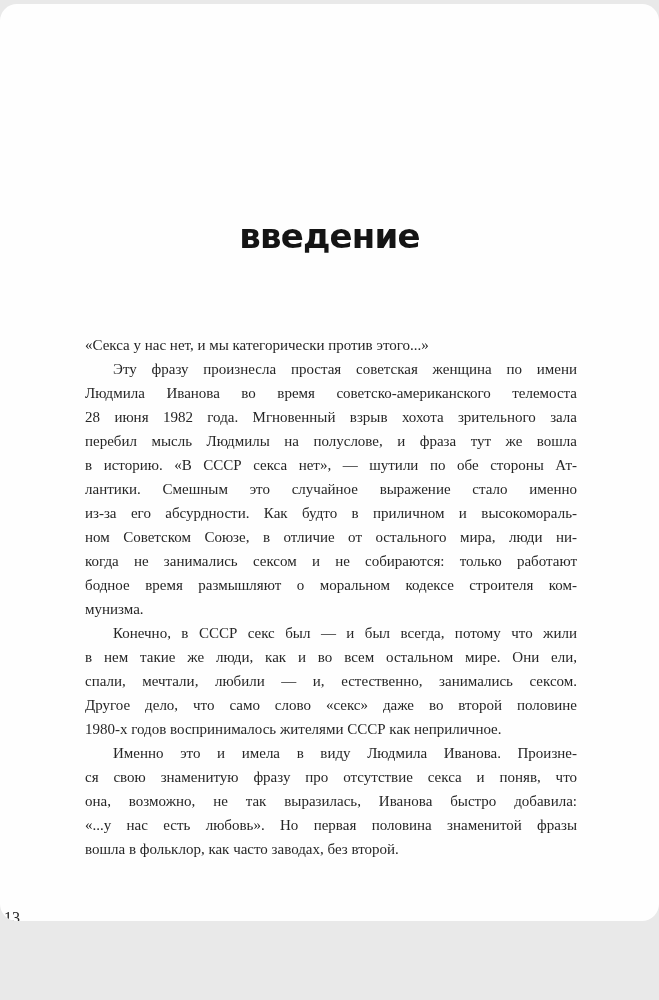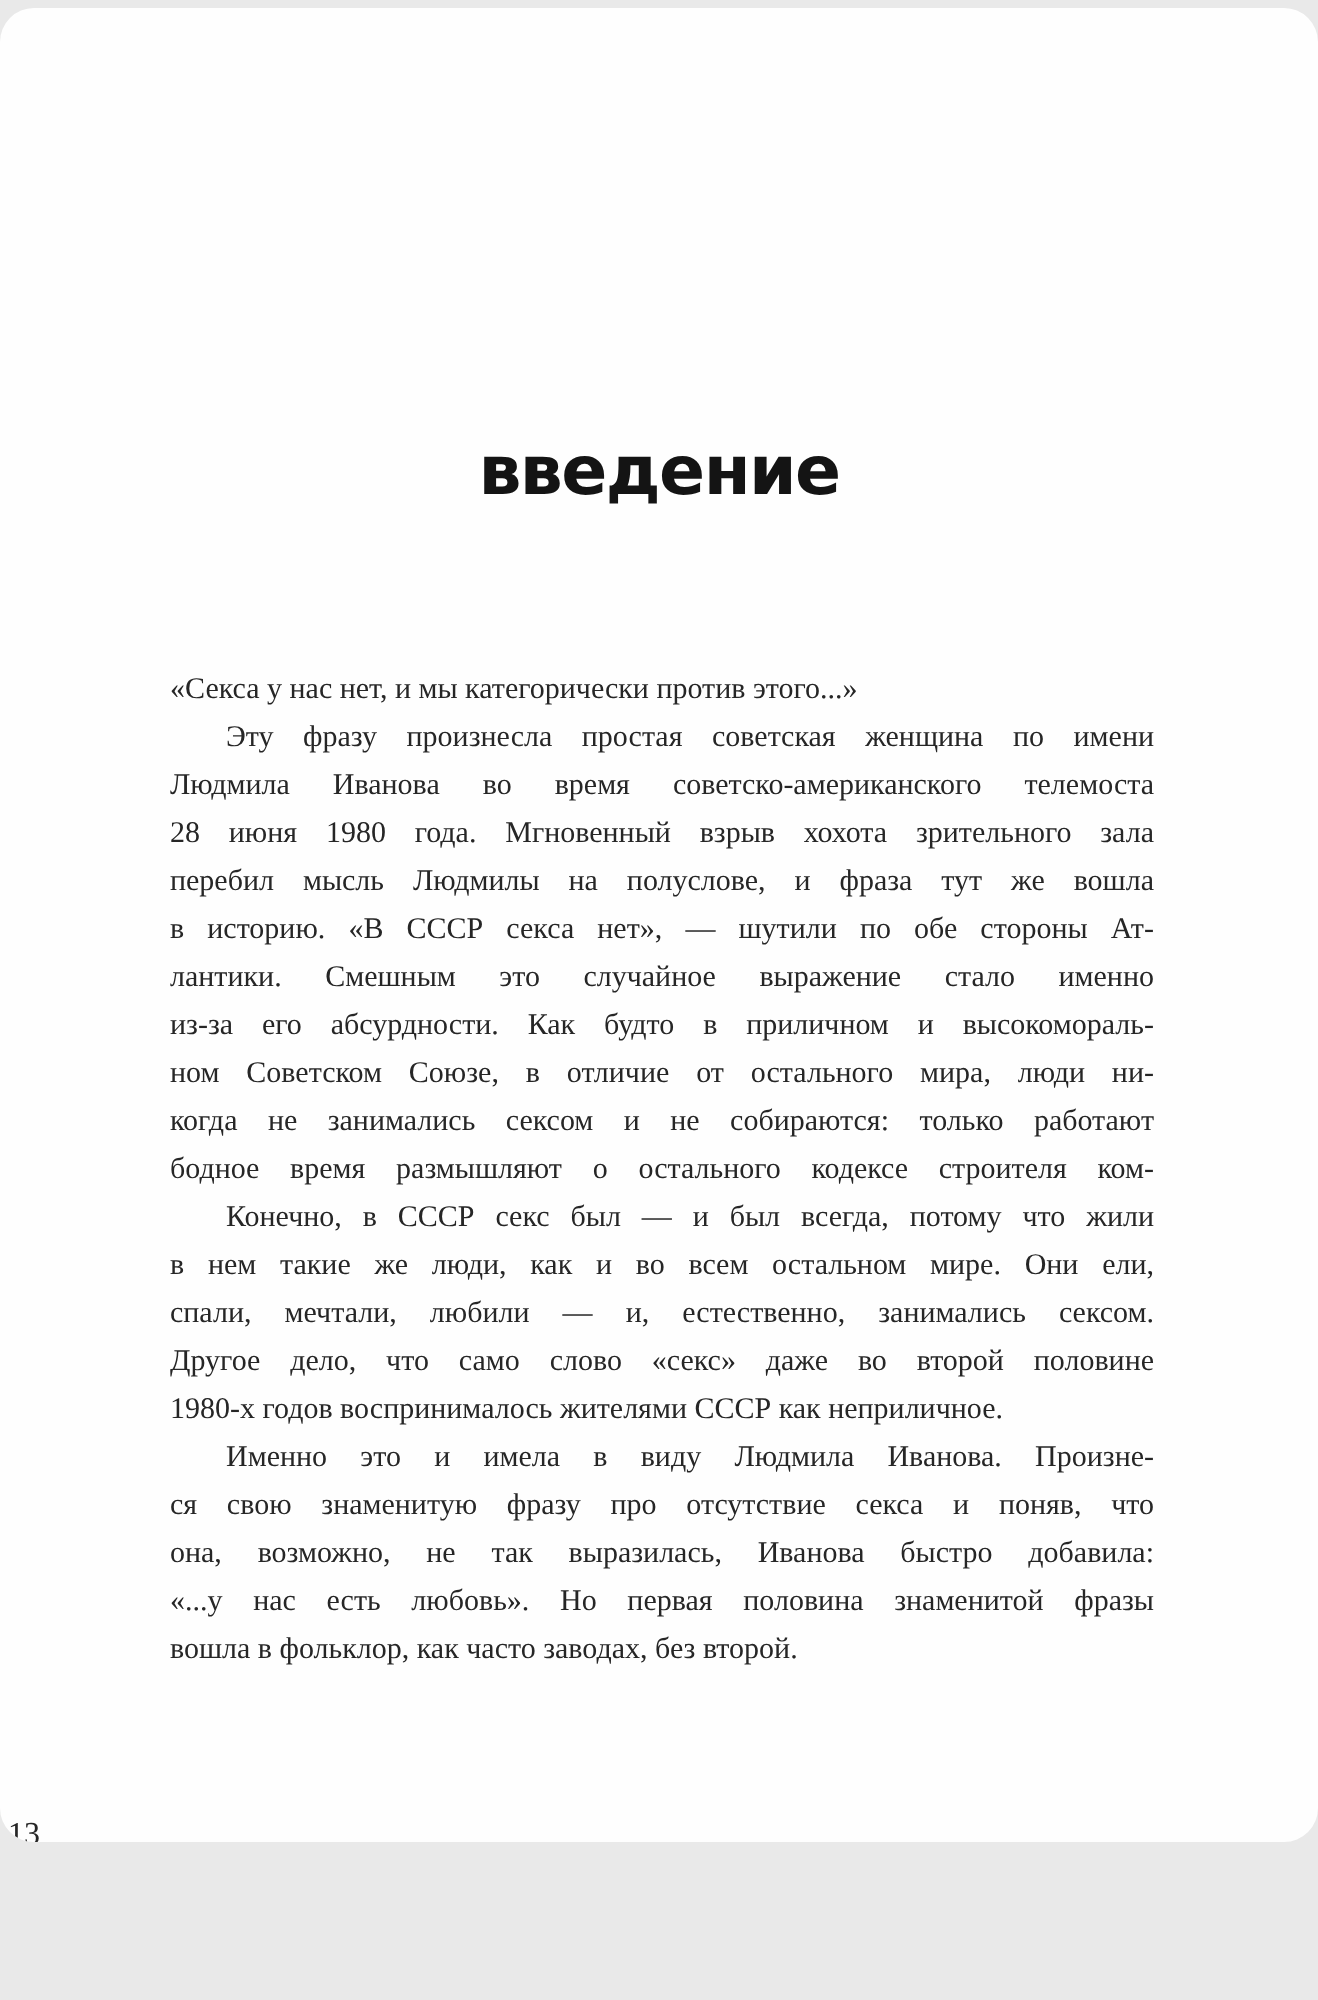--- a/index.html
+++ b/index.html
@@ -69,28 +69,29 @@
 </head>
 <body>
 
 <div class="page">
   <h1 class="chapter-title">введение</h1>
 
   <div class="text-block">
       <div class="line last">«Секса у нас нет, и мы категорически против этого...»</div>
       <div class="line indent">Эту фразу произнесла простая советская женщина по имени</div>
       <div class="line">Людмила Иванова во время советско-американского телемоста</div>
-      <div class="line">28 июня 1980 года. Мгновенный взрыв хохота зрительного зала</div>
+      <div class="line">28 июня 1982 года. Мгновенный взрыв хохота зрительного зала</div>
       <div class="line">перебил мысль Людмилы на полуслове, и фраза тут же вошла</div>
       <div class="line">в историю. «В СССР секса нет», — шутили по обе стороны Ат-</div>
       <div class="line">лантики. Смешным это случайное выражение стало именно</div>
       <div class="line">из-за его абсурдности. Как будто в приличном и высокомораль-</div>
       <div class="line">ном Советском Союзе, в отличие от остального мира, люди ни-</div>
       <div class="line">когда не занимались сексом и не собираются: только работают</div>
-      <div class="line">бодное время размышляют о остального кодексе строителя ком-</div>
+      <div class="line">бодное время размышляют о моральном кодексе строителя ком-</div>
+      <div class="line last">мунизма.</div>
       <div class="line indent">Конечно, в СССР секс был — и был всегда, потому что жили</div>
       <div class="line">в нем такие же люди, как и во всем остальном мире. Они ели,</div>
       <div class="line">спали, мечтали, любили — и, естественно, занимались сексом.</div>
       <div class="line">Другое дело, что само слово «секс» даже во второй половине</div>
       <div class="line last">1980-х годов воспринималось жителями СССР как неприличное.</div>
       <div class="line indent">Именно это и имела в виду Людмила Иванова. Произне-</div>
       <div class="line">ся свою знаменитую фразу про отсутствие секса и поняв, что</div>
       <div class="line">она, возможно, не так выразилась, Иванова быстро добавила:</div>
       <div class="line">«...у нас есть любовь». Но первая половина знаменитой фразы</div>
       <div class="line last">вошла в фольклор, как часто заводах, без второй.</div>

